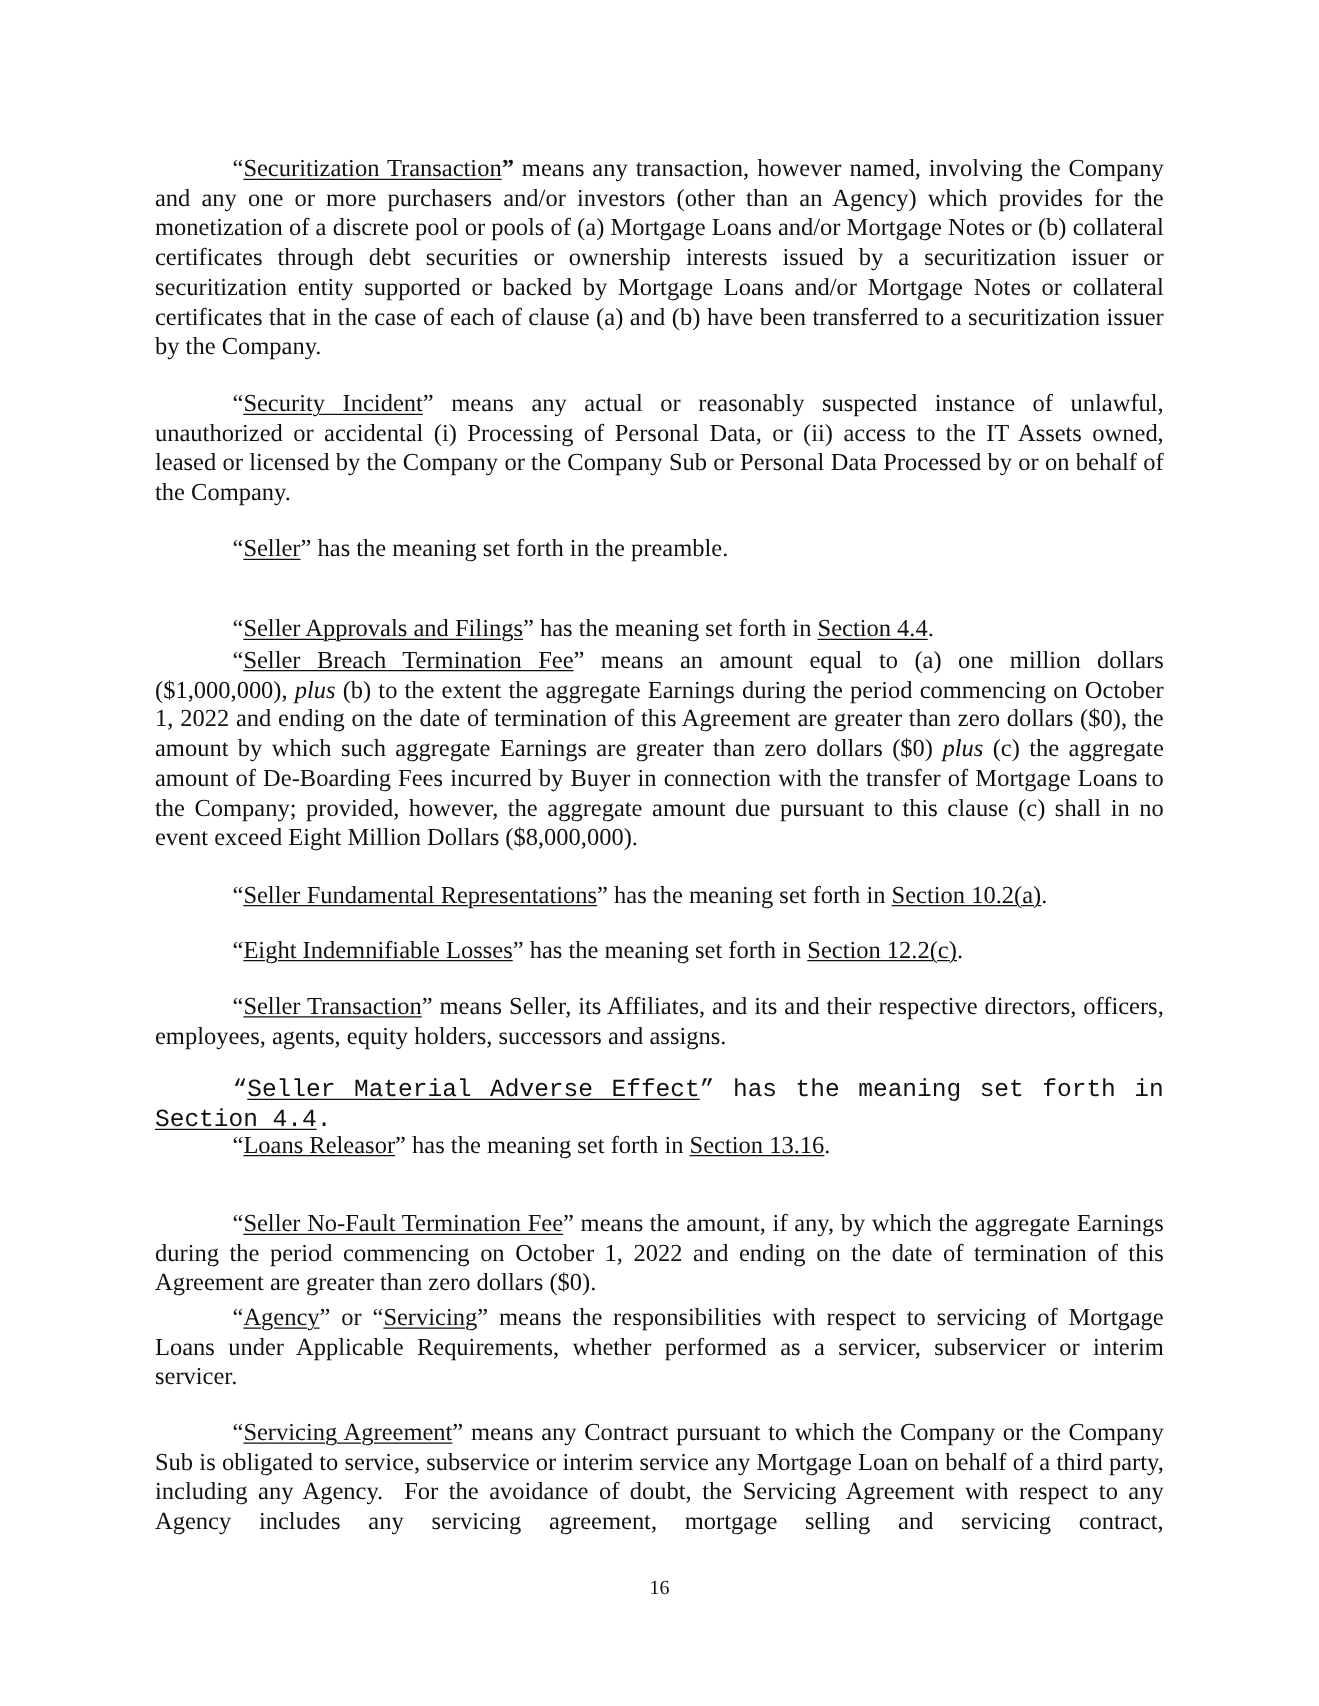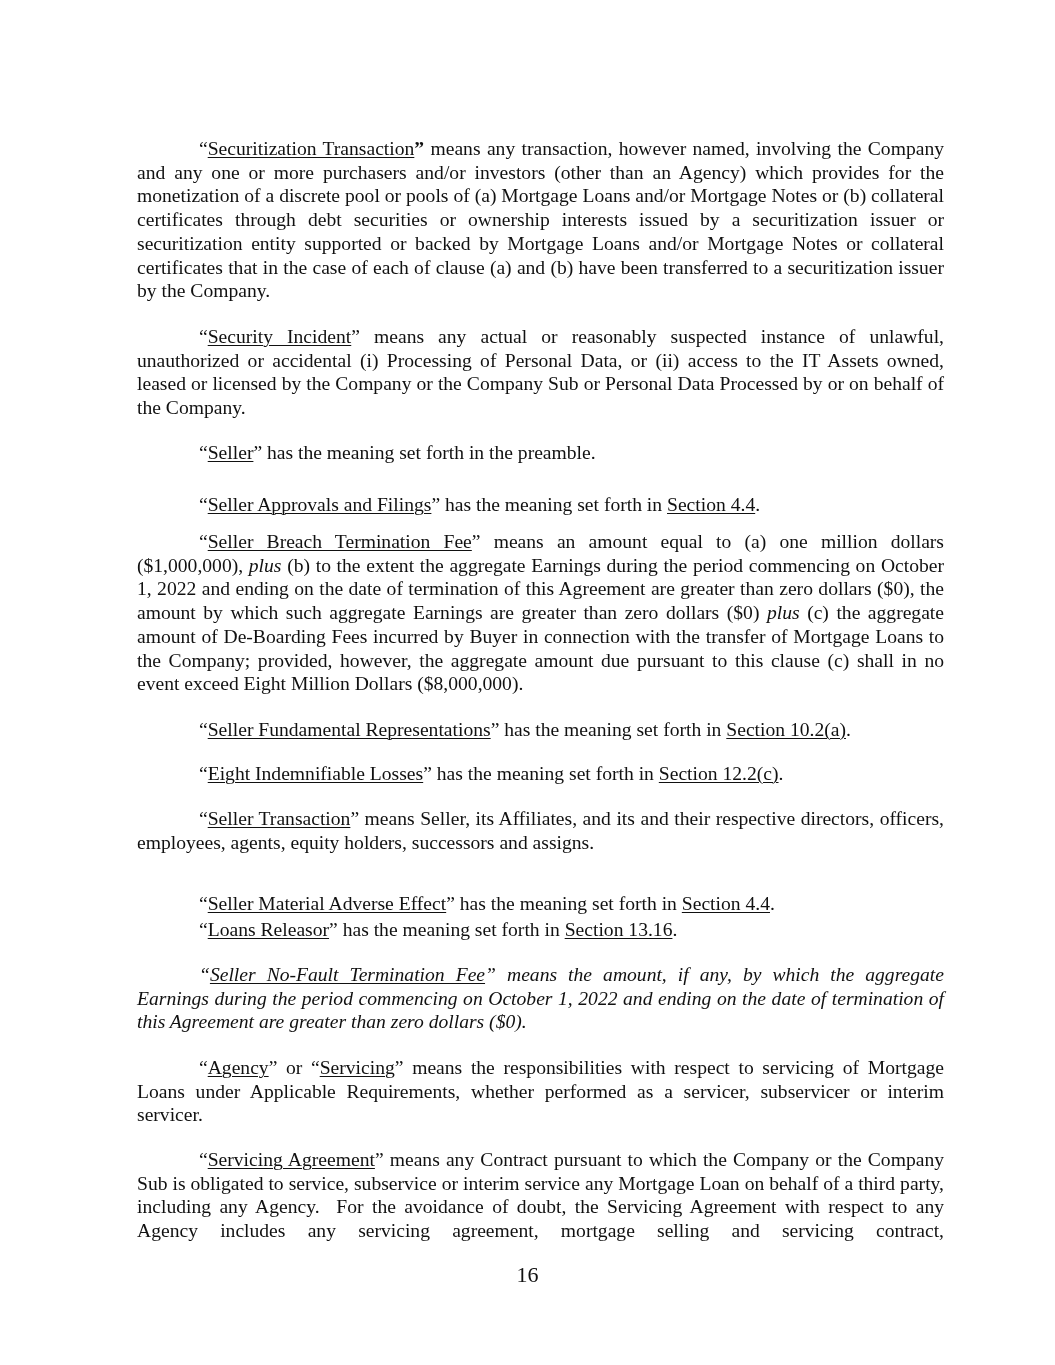--- a/index.html
+++ b/index.html
@@ -2,56 +2,56 @@
 <html><head>
 <meta charset="utf-8">
 <style>
   html, body { margin: 0; padding: 0; background: #ffffff; }
   body { width: 1055px; height: 1365px; position: relative; overflow: hidden; }
   .page {
     position: absolute; left: 124px; top: 124px; width: 807px;
     font-family: "Liberation Serif", "DejaVu Serif", serif;
     font-size: 19.6px; line-height: 23.7px; color: #111;
   }
-  .para { position: absolute; left: 0; width: 807px; margin: 13px; text-align: justify; text-indent: 62px; }
+  .para { position: absolute; left: 0; width: 807px; margin: 0; text-align: justify; text-indent: 62px; }
   .para.last-left { text-align-last: left; }
   .u { text-decoration: underline; text-underline-offset: 2px; text-decoration-thickness: 1px; }
   .i { font-style: italic; }
   .b { font-weight: bold; }
   .page-number {
     position: absolute; left: 0; width: 1055px; top: 1262px; text-align: center;
-    font-family: "Liberation Serif", "DejaVu Serif", serif; font-size: 22px; color: #111;
+    font-family: "Liberation Serif", "DejaVu Serif", serif; font-size: 16px; color: #111;
   }
 </style>
 </head>
 <body>
 
 <div class="page">
 
   <p class="para last-left" style="top:0px;"><span>“</span><span class="u">Securitization Transaction</span><span class="b">”</span><span> means any transaction, however named, involving the Company and any one or more purchasers and/or investors (other than an Agency) which provides for the monetization of a discrete pool or pools of (a) Mortgage Loans and/or Mortgage Notes or (b) collateral certificates through debt securities or ownership interests issued by a securitization issuer or securitization entity supported or backed by Mortgage Loans and/or Mortgage Notes or collateral certificates that in the case of each of clause (a) and (b) have been transferred to a securitization issuer by the Company.</span></p>
 
   <p class="para last-left" style="top:188px;"><span>“</span><span class="u">Security Incident</span><span>”</span><span> means any actual or reasonably suspected instance of unlawful, unauthorized or accidental (i) Processing of Personal Data, or (ii) access to the IT Assets owned, leased or licensed by the Company or the Company Sub or Personal Data Processed by or on behalf of the Company.</span></p>
 
   <p class="para last-left" style="top:304px;"><span>“</span><span class="u">Seller</span><span>”</span><span> has the meaning set forth in the preamble.</span></p>
 
-  <p class="para last-left" style="top:356px;"><span>“</span><span class="u">Seller Approvals and Filings</span><span>”</span><span> has the meaning set forth in </span><span class="u">Section 4.4</span><span>.</span></p>
+  <p class="para last-left" style="top:368px;"><span>“</span><span class="u">Seller Approvals and Filings</span><span>”</span><span> has the meaning set forth in </span><span class="u">Section 4.4</span><span>.</span></p>
 
   <p class="para last-left" style="top:393px;"><span>“</span><span class="u">Seller Breach Termination Fee</span><span>”</span><span> means an amount equal to (a) one million dollars ($1,000,000), </span><span class="i">plus</span><span> (b) to the extent the aggregate Earnings during the period commencing on October 1, 2022 and ending on the date of termination of this Agreement are greater than zero dollars ($0), the amount by which such aggregate Earnings are greater than zero dollars ($0) </span><span class="i">plus</span><span> (c) the aggregate amount of De-Boarding Fees incurred by Buyer in connection with the transfer of Mortgage Loans to the Company; provided, however, the aggregate amount due pursuant to this clause (c) shall in no event exceed Eight Million Dollars ($8,000,000).</span></p>
 
   <p class="para last-left" style="top:581px;"><span>“</span><span class="u">Seller Fundamental Representations</span><span>”</span><span> has the meaning set forth in </span><span class="u">Section 10.2(a)</span><span>.</span></p>
 
   <p class="para last-left" style="top:625px;"><span>“</span><span class="u">Eight Indemnifiable Losses</span><span>”</span><span> has the meaning set forth in </span><span class="u">Section 12.2(c)</span><span>.</span></p>
 
   <p class="para last-left" style="top:670px;"><span>“</span><span class="u">Seller Transaction</span><span>”</span><span> means Seller, its Affiliates, and its and their respective directors, officers, employees, agents, equity holders, successors and assigns.</span></p>
 
-  <p class="para last-left" style="top:755px;"><span>“</span><span class="u">Seller Material Adverse Effect</span><span>”</span><span> has the meaning set forth in </span><span class="u">Section 4.4</span><span>.</span></p>
+  <p class="para last-left" style="top:737px;font-family:Liberation Mono, monospace;"><span>“</span><span class="u">Seller Material Adverse Effect</span><span>”</span><span> has the meaning set forth in </span><span class="u">Section 4.4</span><span>.</span></p>
 
   <p class="para last-left" style="top:781px;"><span>“</span><span class="u">Loans Releasor</span><span>”</span><span> has the meaning set forth in </span><span class="u">Section 13.16</span><span>.</span></p>
 
-  <p class="para last-left" style="top:826px;font-style:italic;"><span>“</span><span class="u">Seller No-Fault Termination Fee</span><span>”</span><span> means the amount, if any, by which the aggregate Earnings during the period commencing on October 1, 2022 and ending on the date of termination of this Agreement are greater than zero dollars ($0).</span></p>
+  <p class="para last-left" style="top:844px;"><span>“</span><span class="u">Seller No-Fault Termination Fee</span><span>”</span><span> means the amount, if any, by which the aggregate Earnings during the period commencing on October 1, 2022 and ending on the date of termination of this Agreement are greater than zero dollars ($0).</span></p>
 
   <p class="para last-left" style="top:919px;"><span>“</span><span class="u">Agency</span><span>”</span><span> or </span><span>“</span><span class="u">Servicing</span><span>”</span><span> means the responsibilities with respect to servicing of Mortgage Loans under Applicable Requirements, whether performed as a servicer, subservicer or interim servicer.</span></p>
 
   <p class="para" style="top:1011px; text-align-last: justify;"><span>“</span><span class="u">Servicing Agreement</span><span>”</span><span style="white-space: pre-wrap;"> means any Contract pursuant to which the Company or the Company Sub is obligated to service, subservice or interim service any Mortgage Loan on behalf of a third party, including any Agency.  For the avoidance of doubt, the Servicing Agreement with respect to any Agency includes any servicing agreement, mortgage selling and servicing contract,</span></p>
 
 </div>
 
 <div class="page-number">16</div>
 
 </body></html>

